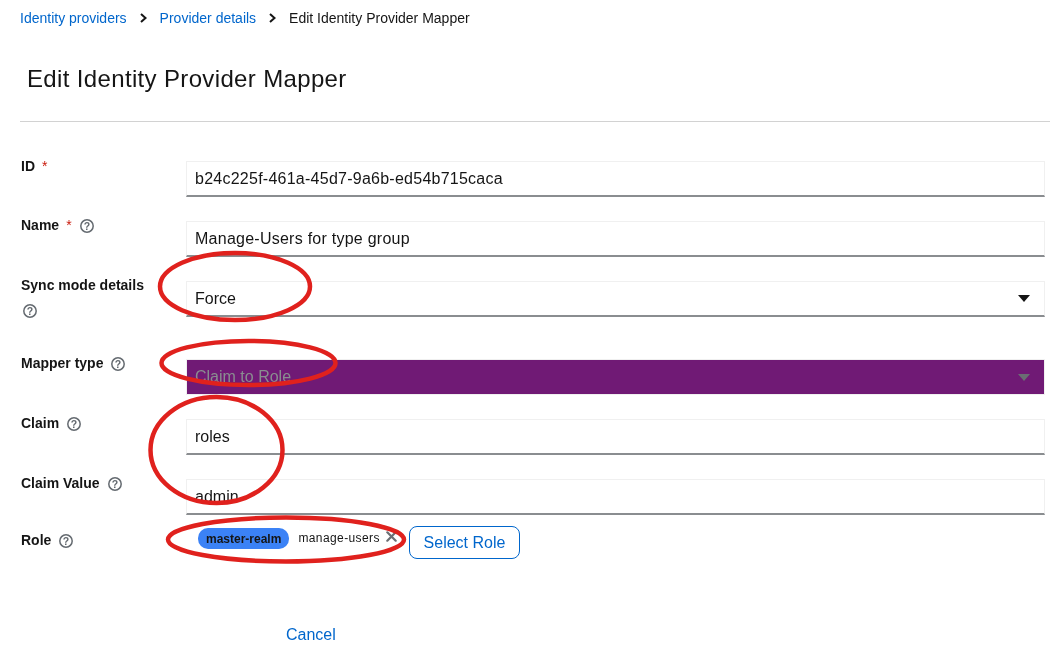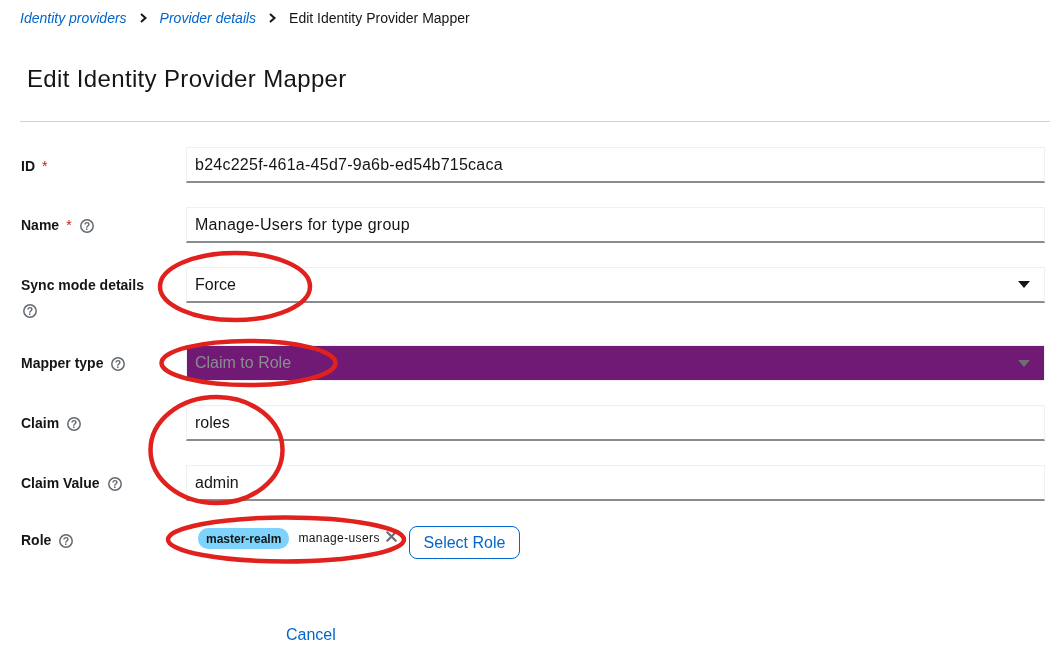--- a/index.html
+++ b/index.html
@@ -1,32 +1,32 @@
 <!DOCTYPE html>
 <html><head>
 <meta charset="utf-8">
 <style>
   * { margin:0; padding:0; box-sizing:border-box; }
   html,body { width:1055px; height:653px; background:#fff; font-family:"Liberation Sans", sans-serif; position:relative; overflow:hidden; }
   .abs { position:absolute; }
   .bc { left:20px; top:10px; font-size:14px; display:flex; align-items:center; white-space:nowrap; }
-  .bc a { color:#0066cc; text-decoration:none;font-style:italic; }
+  .bc a { color:#0066cc; text-decoration:none; }
   .bc .sep { margin:0 13px; display:inline-block; }
   .bc .cur { color:#151515; }
   h1.title { left:27px; top:65px; font-size:24px; letter-spacing:0.35px; font-weight:400; color:#151515; }
   .divider { left:20px; top:121px; width:1030px; height:1px; background:#d2d2d2; }
   .label { left:21px; font-size:14px; font-weight:bold; color:#151515; white-space:nowrap; display:flex; align-items:center; }
   .req { color:#c9190b; margin-left:7px; font-weight:400; font-size:14px; }
   .qicon { margin-left:8px; margin-top:5px; flex:0 0 auto; }
-  .input { left:186px; width:859px; height:36px; border:1px solid #f0f0f0; border-bottom:2px solid #8a8d90; background:#fff; font-size:16px; color:#151515; display:flex; align-items:center; padding-left:8px; letter-spacing:0.25px; }
+  .input { left:186px; width:859px; height:36px; border:1px solid #f0f0f0; border-bottom:2px solid #8a8d90; background:#fff; font-size:16px; color:#151515; display:flex; align-items:center; padding-left:8px; letter-spacing:0.25px;margin-top:14px; }
   .input.disabled { background:#701a75; border:1px solid #f0f0f0; border-bottom:1px solid #f0f0f0; color:#8a8d90; }
   .caret { position:absolute; right:14px; top:50%; margin-top:-3.5px; width:0; height:0; border-left:6px solid transparent; border-right:6px solid transparent; border-top:7px solid #151515; }
   .caret.gray { border-top-color:#6a6e73; }
   .chipwrap { left:186px; top:528px; height:21px; display:flex; align-items:center; }
-  .pill { background:#7dd3fc; border-radius:10px; height:21px; display:flex; align-items:center; padding:0 8px; font-size:12px; font-weight:bold; color:#151515; }
+  .pill { background:#3b82f6; border-radius:10px; height:21px; display:flex; align-items:center; padding:0 8px; font-size:12px; font-weight:bold; color:#151515; }
   .chiptext { font-size:12px; color:#151515; margin-left:9px; letter-spacing:0.4px; position:relative; top:-1px; }
   .chipx { margin-left:6px; margin-top:-3px; }
   .btn-secondary { left:409px; top:526px; width:111px; height:33px; border:1px solid #0066cc; border-radius:8px; color:#0066cc; font-size:16px; display:flex; align-items:center; justify-content:center; background:#fff; }
   .btn-primary { left:186px; top:617px; width:88px; height:35px; background:#0066cc; border-radius:9px; color:#fff; font-size:16px; display:flex; align-items:center; justify-content:center;margin-top:36px; }
   .cancel { left:286px; top:617px; height:35px; display:flex; align-items:center; color:#0066cc; font-size:16px; }
   svg.anno { left:0; top:0; pointer-events:none; }
 </style>
 </head>
 <body>
   <div class="abs bc">

